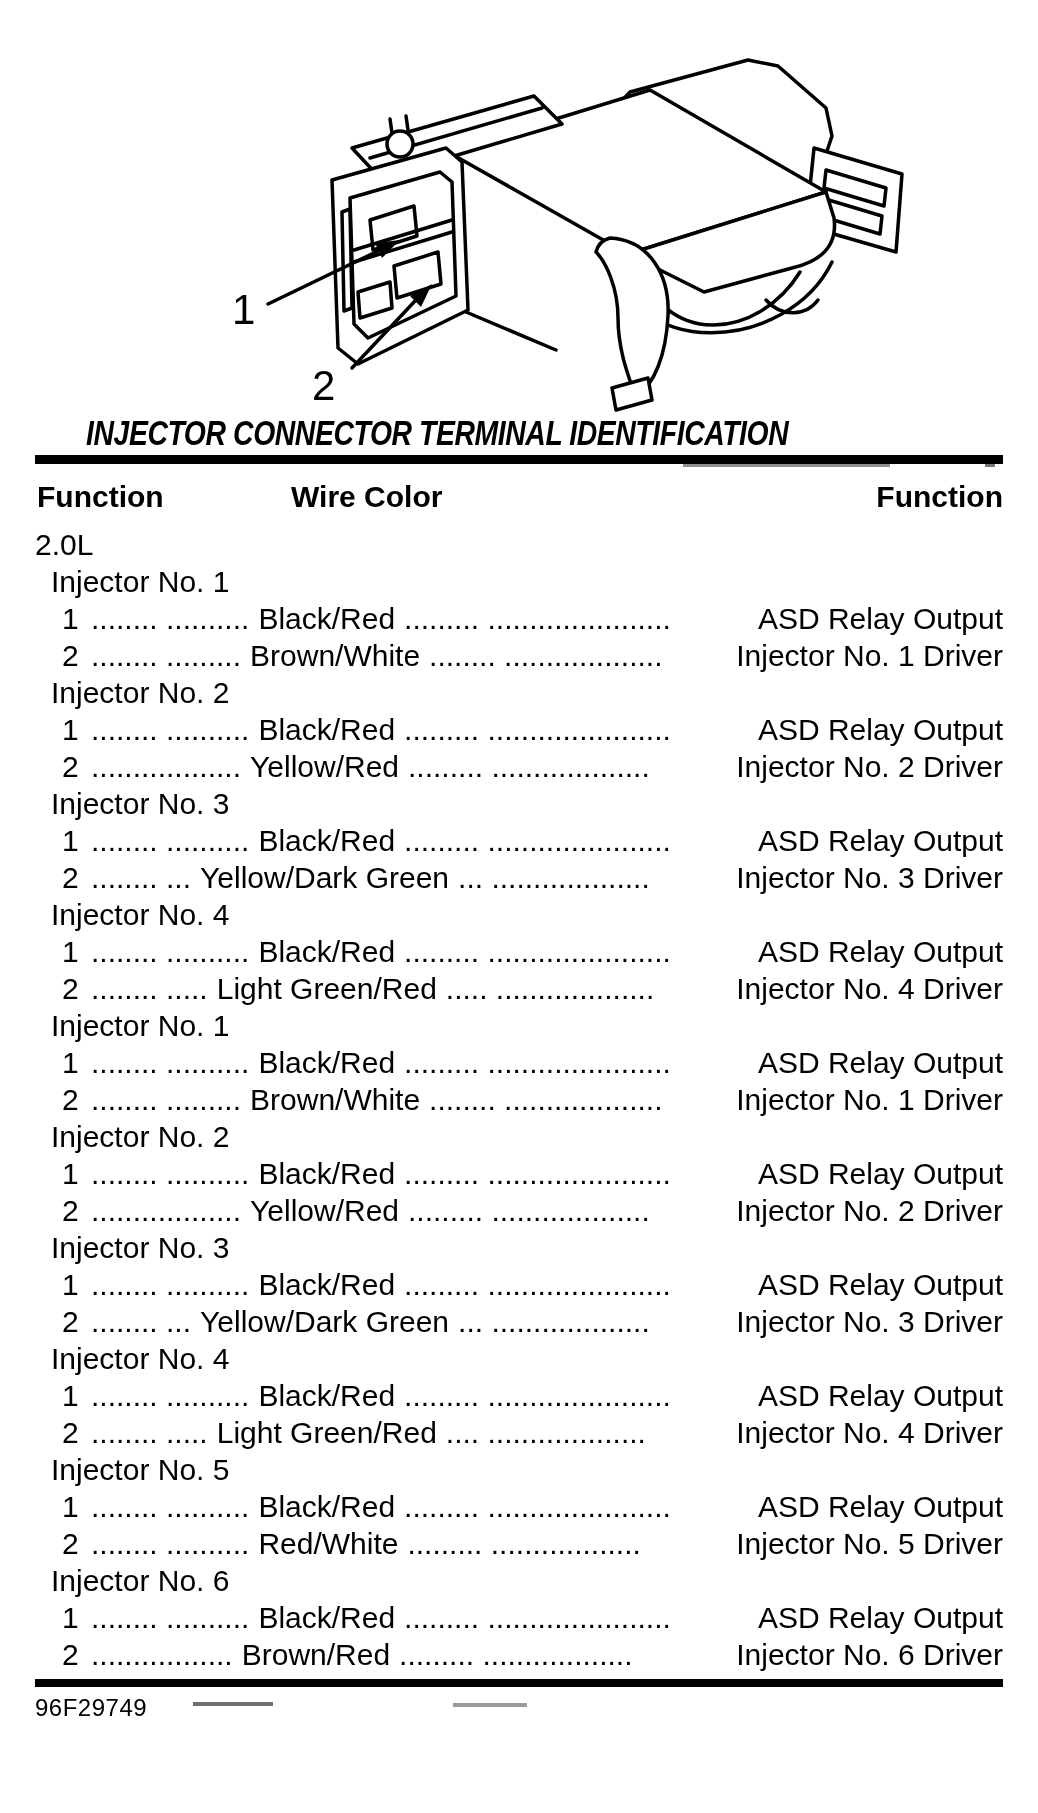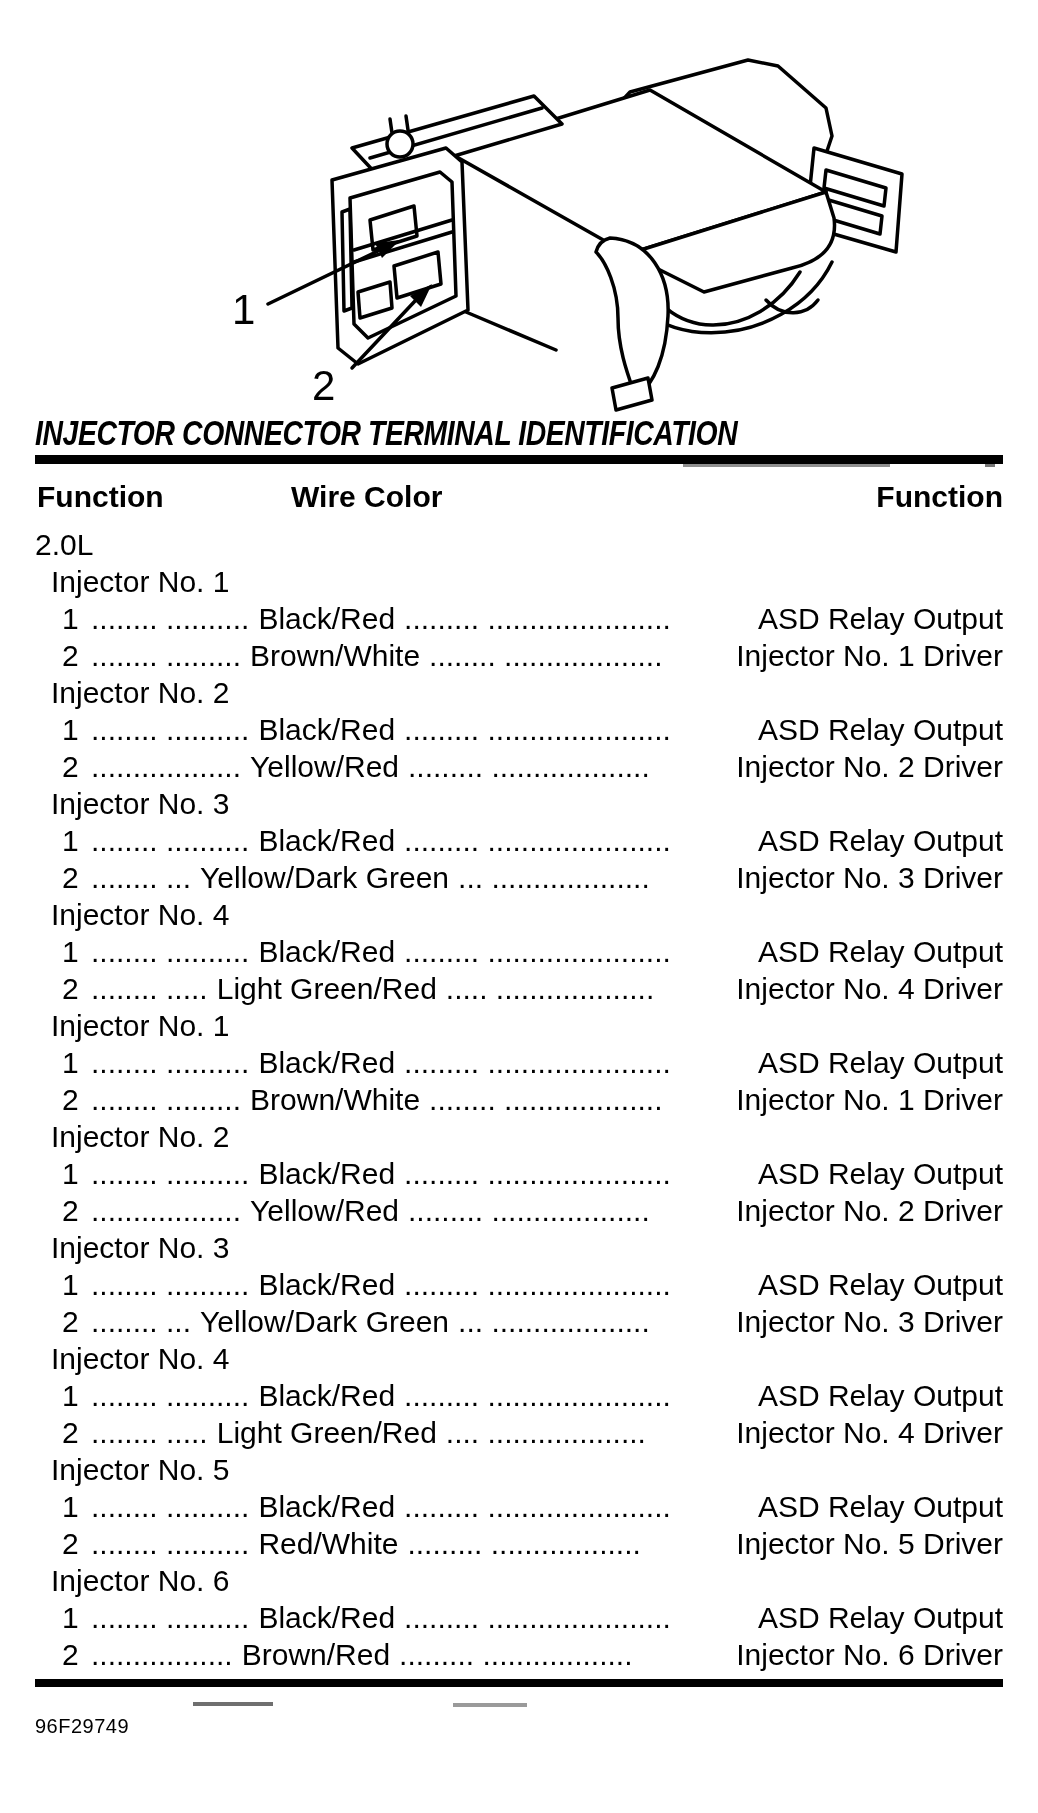--- a/index.html
+++ b/index.html
@@ -5,39 +5,39 @@
   html,body{margin:0;padding:0;background:#e8e8e8;}
   .page{
     position:relative;
     width:1038px;height:1813px;
     background:#ffffff;color:#000;
     font-family:"Liberation Sans",sans-serif;
     overflow:hidden;margin:0 auto;
   }
   .figure{position:absolute;top:0;left:0;width:1038px;height:412px;}
   .content{position:absolute;left:35px;right:35px;top:413px;}
-  .heading{font-size:35px;font-weight:bold;font-style:italic;white-space:nowrap;height:40px;}
+  .heading{font-size:35px;font-weight:bold;font-style:italic;white-space:nowrap;height:40px;text-align:center;}
   .heading-inner{display:inline-block;transform:scaleX(0.81);transform-origin:left center;letter-spacing:-0.5px;}
   .rule{height:9px;background:#000;margin-top:2px;}
   .bottom-rule{height:8px;background:#000;margin-top:6px;}
   .scan-frag{position:absolute;background:#8f8f8f;}
   .thead{position:relative;margin-top:16px;height:46px;font-weight:bold;font-size:30px;}
   .th-terminal{position:absolute;left:2px;top:0;}
   .th-wire{position:absolute;left:256px;top:0;}
   .th-fn{position:absolute;right:0;top:0;}
   .tbody{font-size:30px;}
   .line{height:37px;line-height:37px;white-space:nowrap;}
   .line.engine{padding-left:0;}
   .line.injector{padding-left:16px;}
   .line.trow{padding-left:27px;display:flex;align-items:baseline;}
   .trow .t{min-width:20px;}
   .trow .ld{margin:0 9px;overflow:hidden;flex-shrink:1;}
   .trow .wire{flex-shrink:0;text-align:center;}
   .trow .fn{margin-left:auto;text-align:right;flex-shrink:0;}
-  .fig-id{margin-top:28px;font-size:20px;letter-spacing:0.5px;}
+  .fig-id{margin-top:7px;font-size:24px;letter-spacing:0.5px;}
   svg .ln{fill:none;stroke:#000;stroke-width:3.5;stroke-linejoin:round;stroke-linecap:round;}
   svg .solid{fill:#ffffff;stroke:#000;stroke-width:3.5;stroke-linejoin:round;}
   svg .callout{font-size:42px;fill:#000;}
 </style>
 </head>
 <body>
 
 <div class="page">
 
   <div class="figure">

